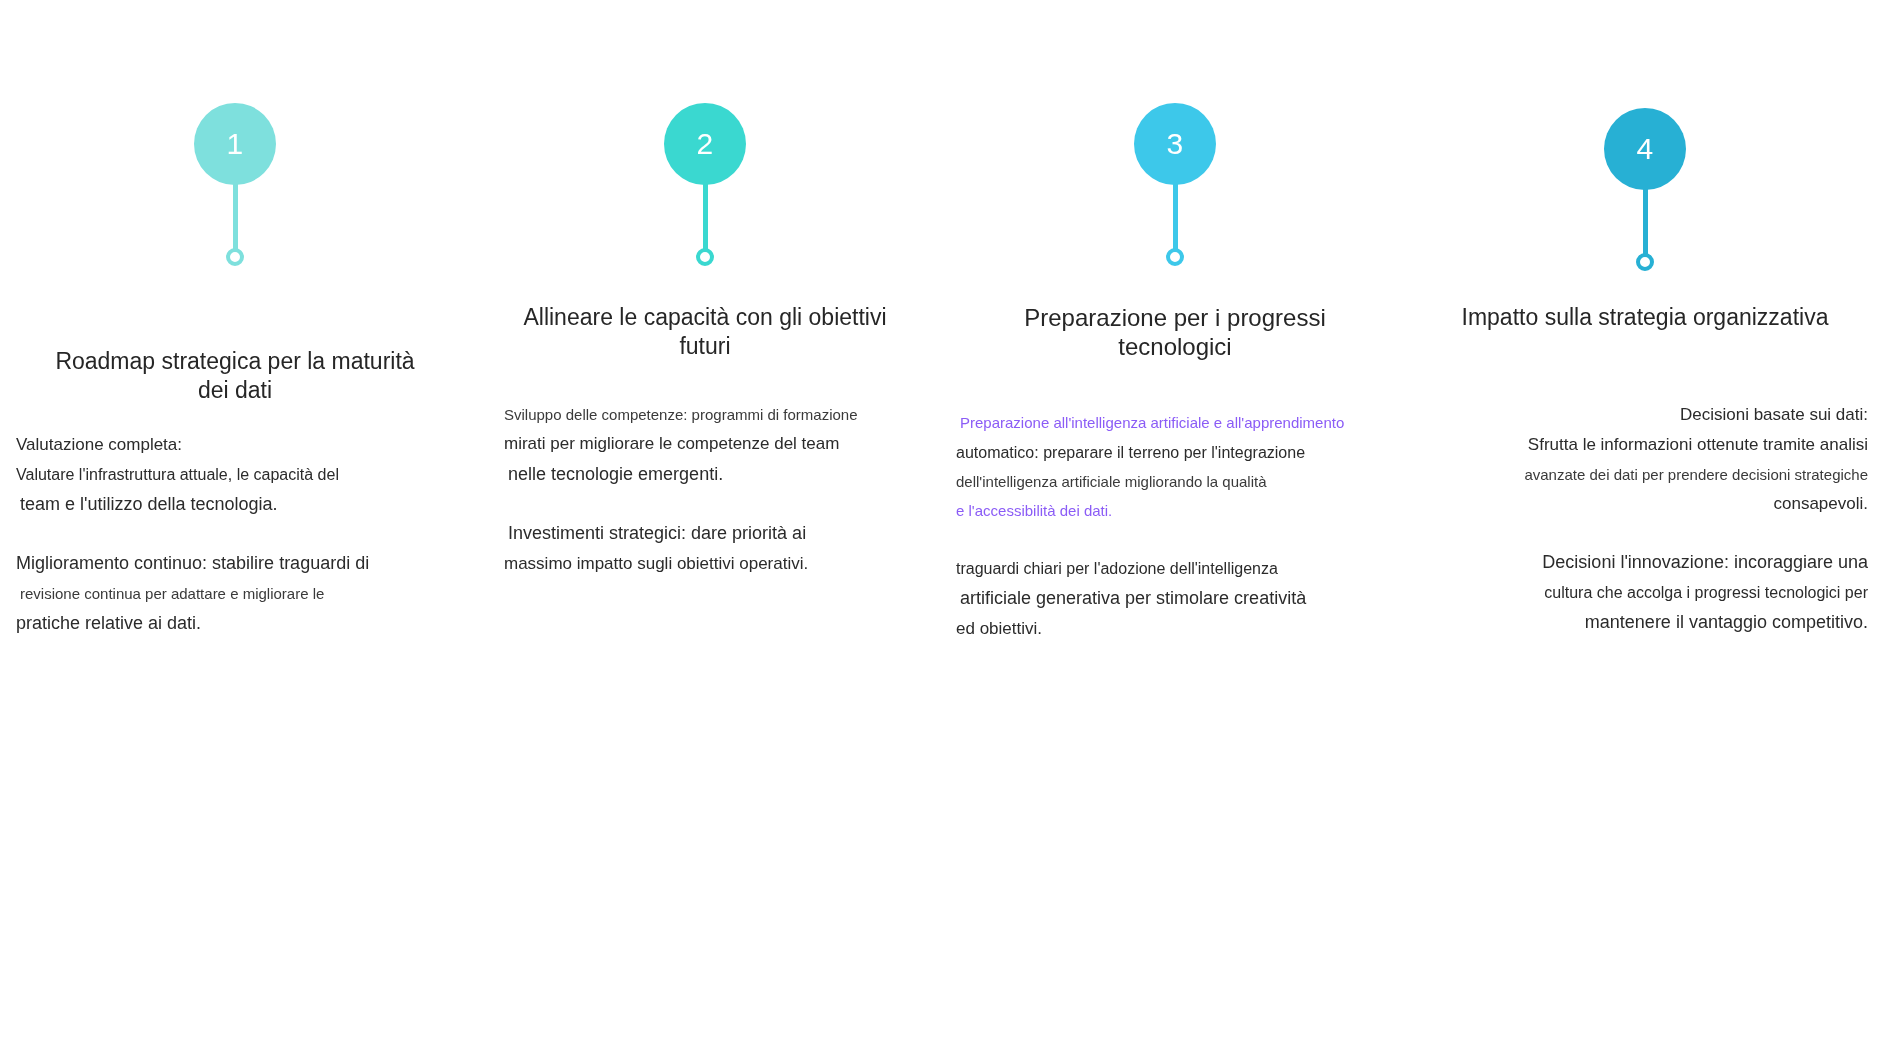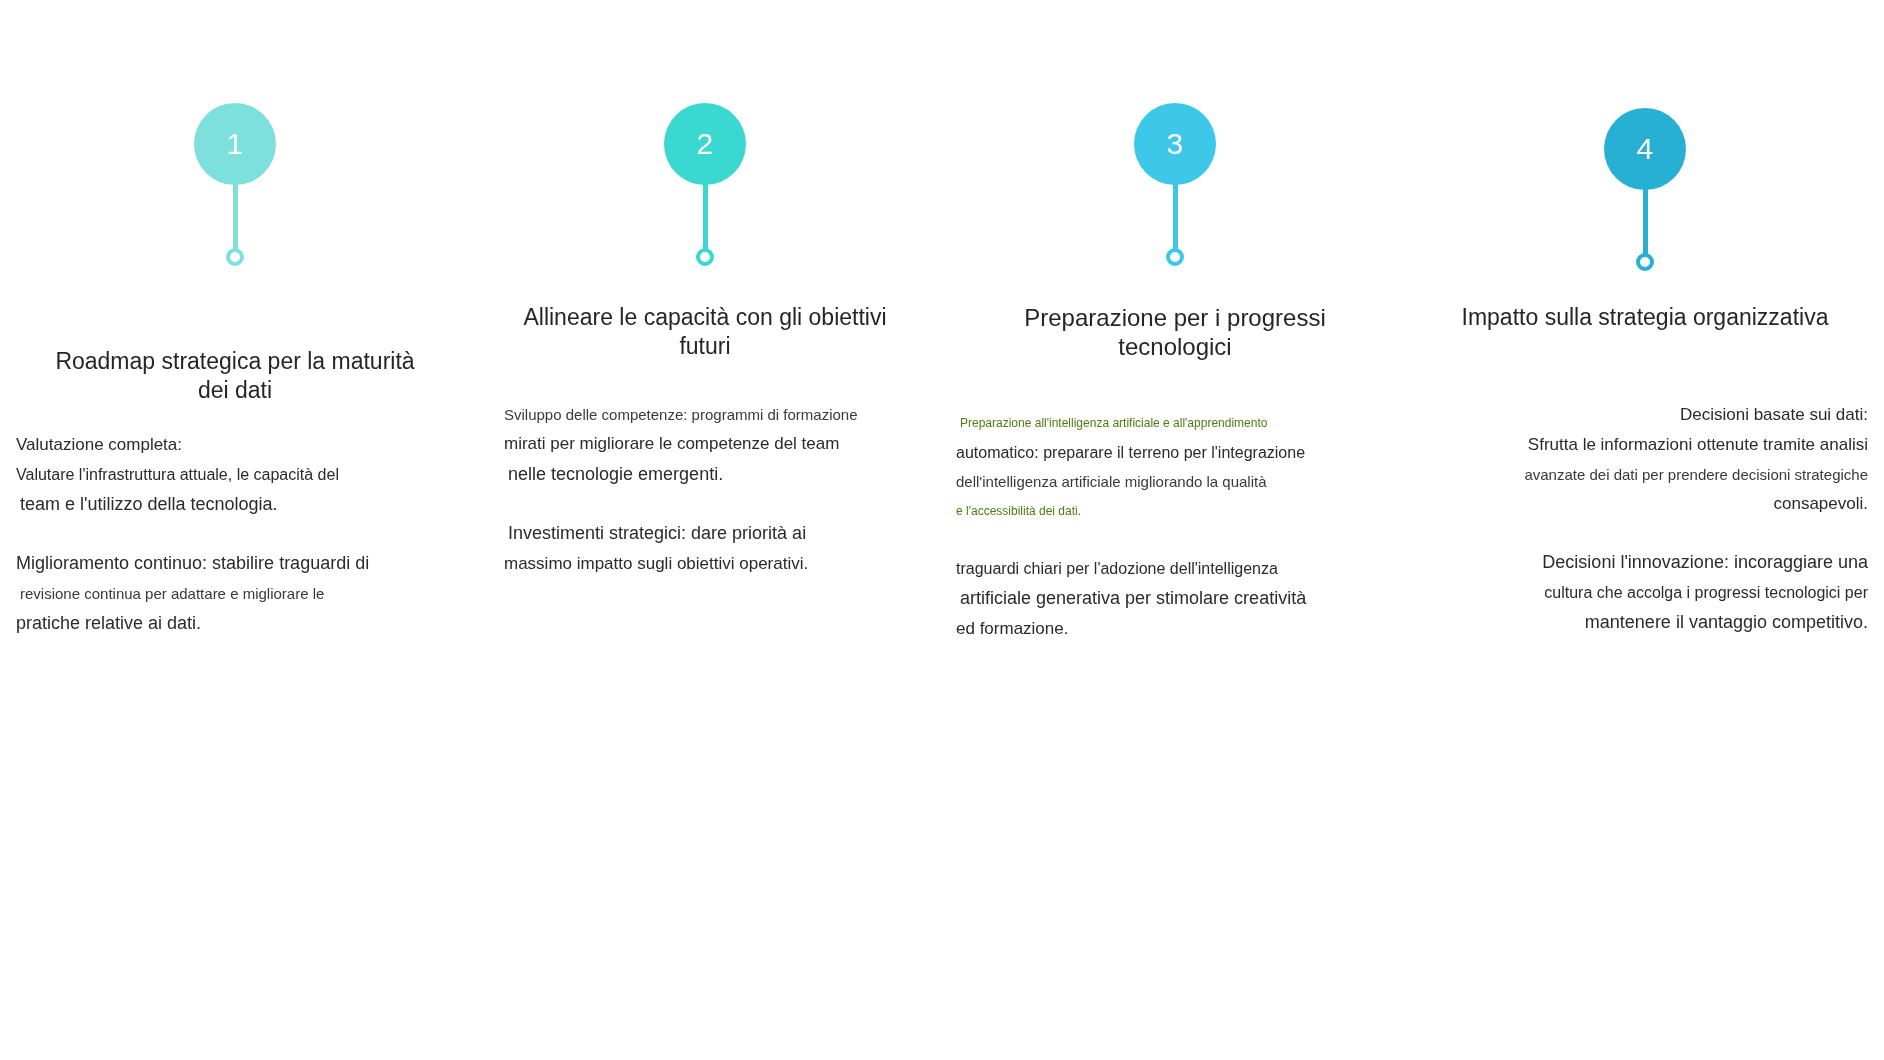--- a/index.html
+++ b/index.html
@@ -117,21 +117,21 @@
   .para { margin: 0; }
   .para + .para { margin-top: 28px; }
 
   .line {
     display: block;
     white-space: nowrap;
     line-height: 29px;
   }
 
   
-  .s-xs  { font-size: 12px; line-height: 30px; color: #4d7c0f; }
+  .s-xs  { font-size: 15px; line-height: 30px; color: #8b5cf6; }
   .s-sm  { font-size: 15px; line-height: 29px; color: #3a3a3a; }
   .s-md  { font-size: 16px; line-height: 29px; }
   .s-lg  { font-size: 17px; line-height: 30px; }
   .s-xl  { font-size: 18px; line-height: 31px; }
 
   .indent-1 { padding-left: 4px; }
 </style>
 </head>
 <body style="background: rgb(255, 255, 255);">
 
@@ -209,21 +209,21 @@
     <div class="body-block">
       <div class="para">
         <span class="line s-xs indent-1">Preparazione all'intelligenza artificiale e all'apprendimento</span>
         <span class="line s-md">automatico: preparare il terreno per l'integrazione</span>
         <span class="line s-sm">dell'intelligenza artificiale migliorando la qualità</span>
         <span class="line s-xs">e l'accessibilità dei dati.</span>
       </div>
       <div class="para">
         <span class="line s-md">traguardi chiari per l'adozione dell'intelligenza</span>
         <span class="line s-xl indent-1">artificiale generativa per stimolare creatività</span>
-        <span class="line s-lg">ed formazione.</span>
+        <span class="line s-lg">ed obiettivi.</span>
       </div>
     </div>
   </div>
 
   <div class="column col-4">
     <div class="marker">
       <div class="bubble" style="background: rgb(39, 176, 212);">
         <span>4</span>
       </div>
       <div class="stem" style="background: rgb(39, 176, 212);"></div>

